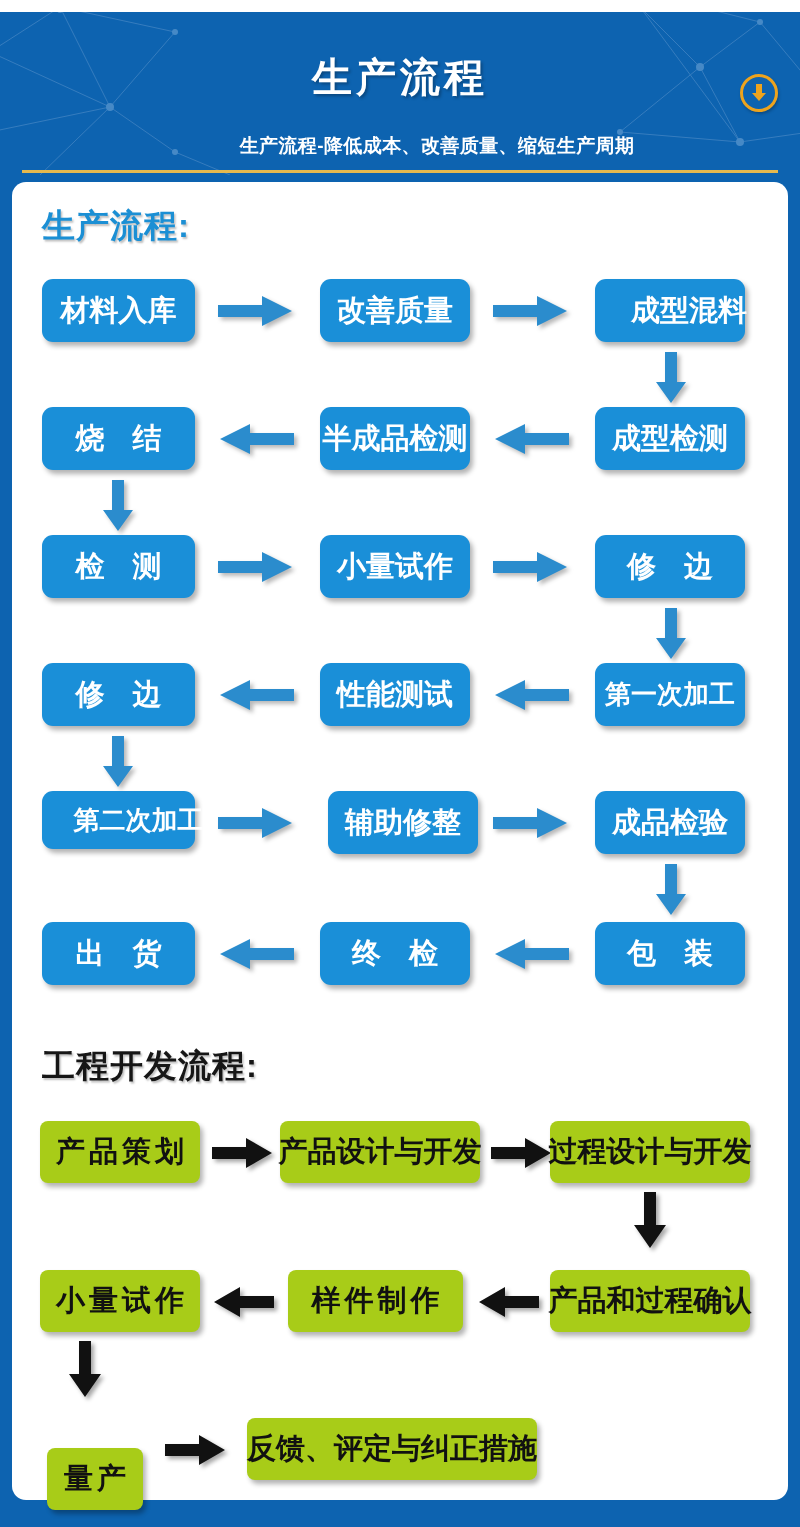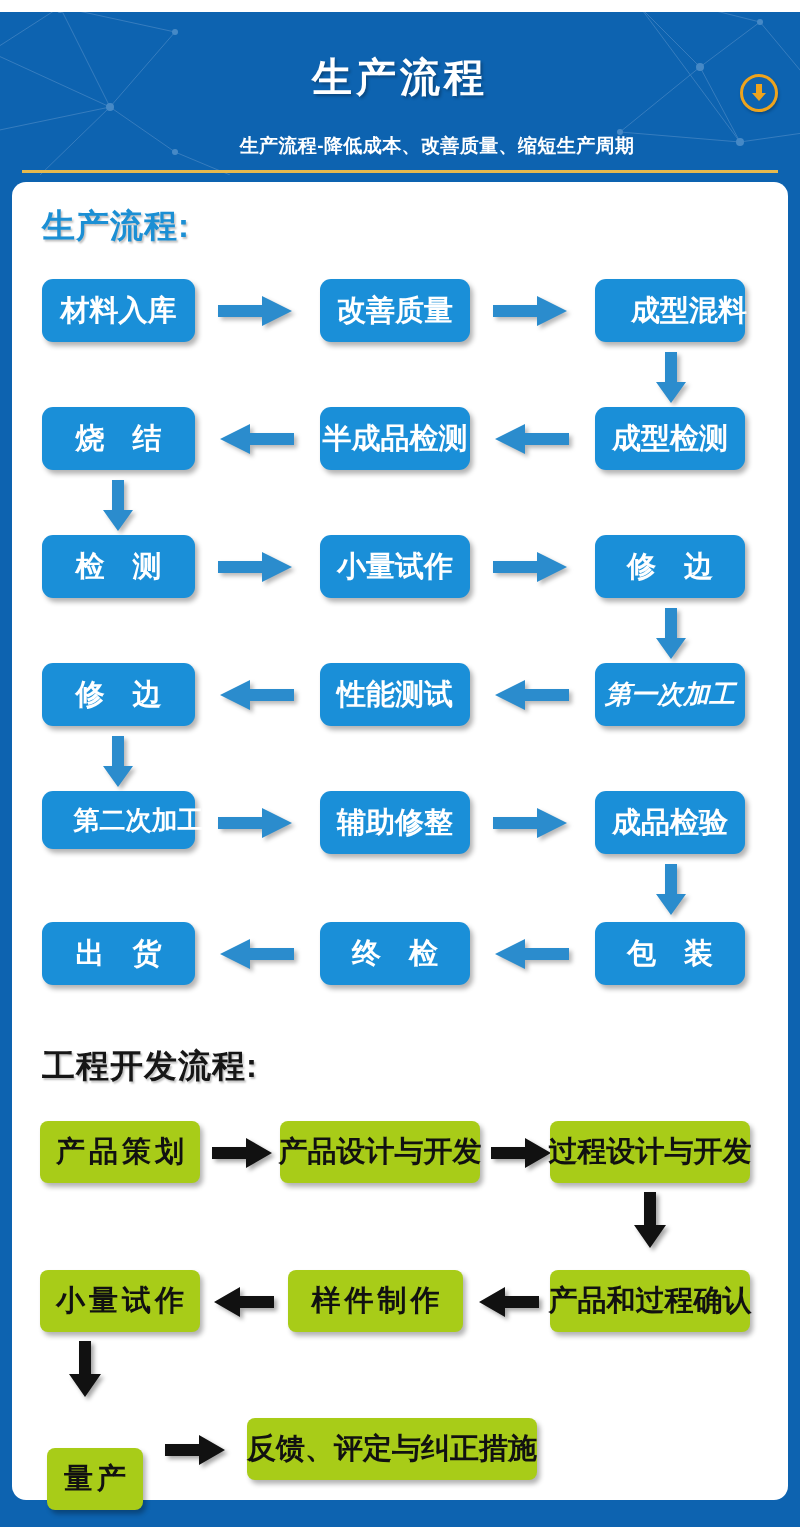--- a/index.html
+++ b/index.html
@@ -223,35 +223,35 @@
     <svg width="76" height="30">
         <path d="M76 9 h-44 v-9 l-30 15 l30 15 v-9 h44 z" fill="#2b8ccd" style="filter:drop-shadow(3px 3px 2px rgba(0,0,0,.28))"></path>
       </svg>
   </div>
   <div class="node blue" style="left:320px; top:663px; width:150px; height:63px;">性能测试</div>
   <div class="arrow" style="left:493px; top:680px;">
     <svg width="76" height="30">
         <path d="M76 9 h-44 v-9 l-30 15 l30 15 v-9 h44 z" fill="#2b8ccd" style="filter:drop-shadow(3px 3px 2px rgba(0,0,0,.28))"></path>
       </svg>
   </div>
-  <div class="node blue tight" style="left:595px; top:663px; width:150px; height:63px;font-style:italic;">第一次加工</div>
+  <div class="node blue tight" style="left:595px; top:663px; width:150px; height:63px;">第一次加工</div>
 
   <div class="arrow" style="left:102px; top:736px;">
     <svg width="32" height="52">
         <path d="M10 0 h12 v30 h9 l-15 21 l-15 -21 h9 z" fill="#2b8ccd" style="filter:drop-shadow(3px 3px 2px rgba(0,0,0,.28))"></path>
       </svg>
   </div>
 
   <div class="node blue tight" style="left:42px; top:791px; width:153px; height:58px;padding-left:40px;">第二次加工</div>
   <div class="arrow" style="left:218px; top:808px;">
     <svg width="76" height="30">
         <path d="M0 9 h44 v-9 l30 15 l-30 15 v-9 h-44 z" fill="#2b8ccd" style="filter:drop-shadow(3px 3px 2px rgba(0,0,0,.28))"></path>
       </svg>
   </div>
-  <div class="node blue" style="left:320px; top:791px; width:150px; height:63px;">辅助修整</div>
+  <div class="node blue" style="left:328px; top:791px; width:150px; height:63px;">辅助修整</div>
   <div class="arrow" style="left:493px; top:808px;">
     <svg width="76" height="30">
         <path d="M0 9 h44 v-9 l30 15 l-30 15 v-9 h-44 z" fill="#2b8ccd" style="filter:drop-shadow(3px 3px 2px rgba(0,0,0,.28))"></path>
       </svg>
   </div>
   <div class="node blue" style="left:595px; top:791px; width:150px; height:63px;">成品检验</div>
 
   <div class="arrow" style="left:655px; top:864px;">
     <svg width="32" height="52">
         <path d="M10 0 h12 v30 h9 l-15 21 l-15 -21 h9 z" fill="#2b8ccd" style="filter:drop-shadow(3px 3px 2px rgba(0,0,0,.28))"></path>

